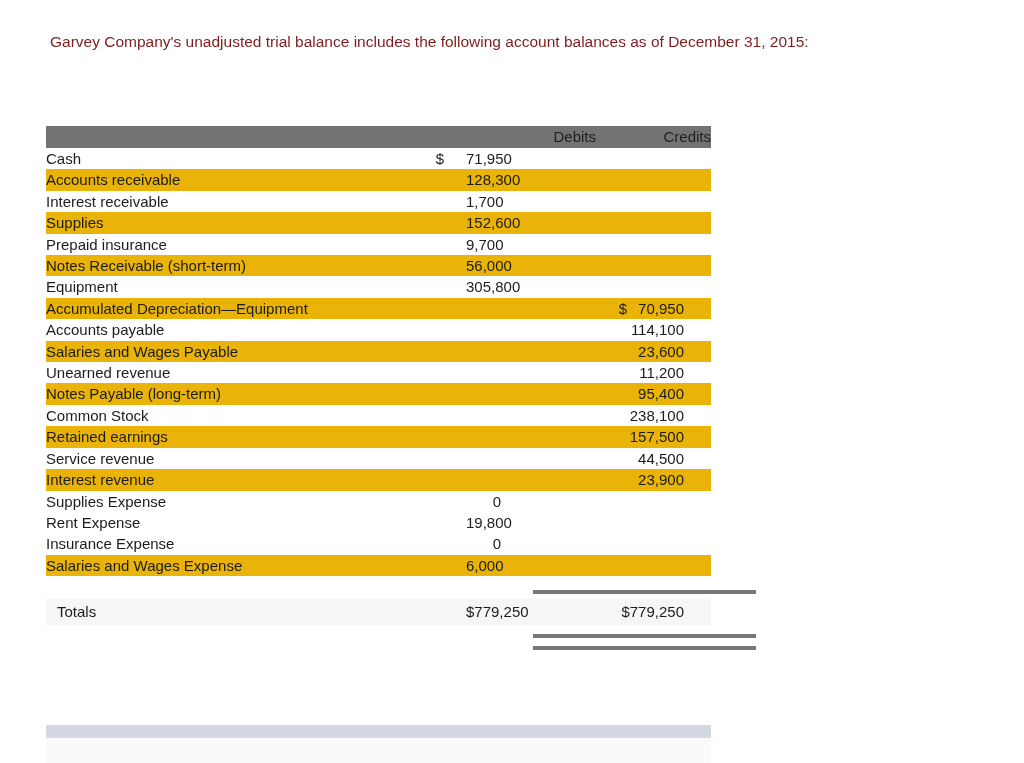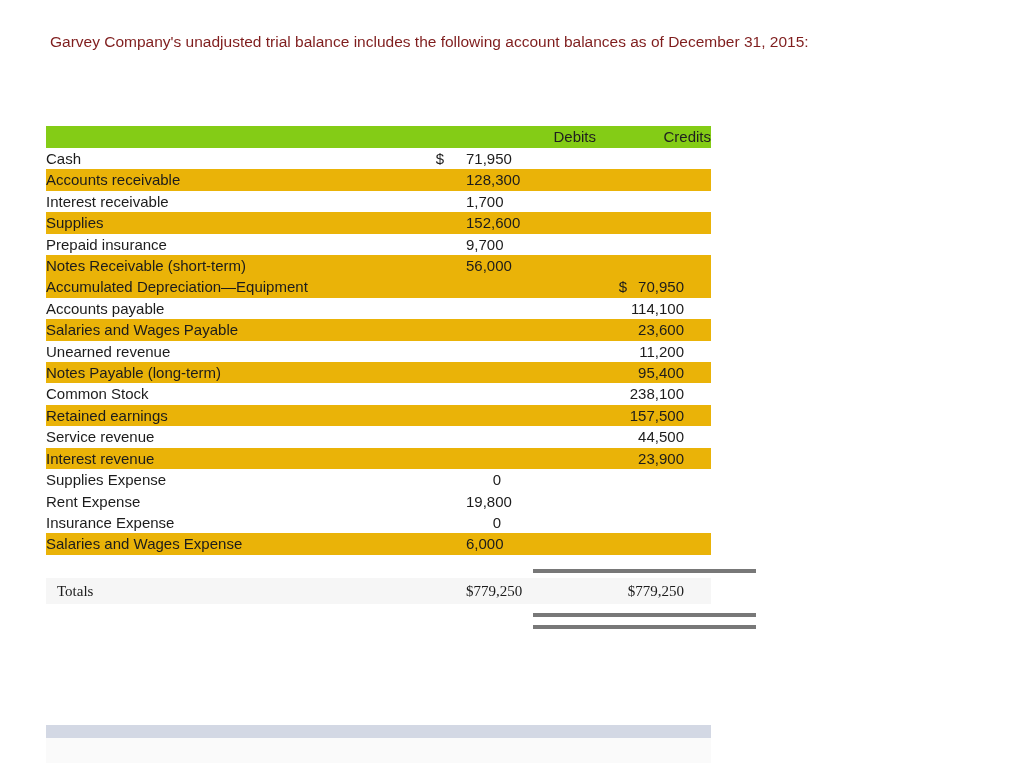--- a/index.html
+++ b/index.html
@@ -50,21 +50,21 @@
     padding: 0;
     border: 0;
     height: 21.4px;
     line-height: 21.4px;
     vertical-align: middle;
     white-space: nowrap;
   }
 
   
   tr.hdr th {
-    background: #84cc16;
+    background: #737373;
     font-weight: normal;
     font-size: 15px;
     color: #1f1f1f;
     height: 22px;
     line-height: 22px;
   }
   th.h-acct { text-align: left; }
   th.h-debit  { text-align: right; padding-right: 28px; }
   th.h-credit { text-align: right; padding-right: 27px; }
 
@@ -96,21 +96,21 @@
 
   
   .rule-top {
     position: absolute;
     left: 487px;
     width: 223px;
     height: 4px;
     background: #787878;
   }
 
-  tr.totals td { background: #f6f6f6; height: 26px; line-height: 26px; font-family: Liberation Serif, serif; }
+  tr.totals td { background: #f6f6f6; height: 26px; line-height: 26px; }
   tr.totals td.acct { padding-left: 11px; }
   tr.totals td.num.debit  { padding-right: 95px; }
   tr.totals td.num.credit { padding-right: 27px; }
 
   
   .rule-dbl-1, .rule-dbl-2 {
     position: absolute;
     left: 487px;
     width: 223px;
     height: 4px;
@@ -178,20 +178,25 @@
         <tr class="r">
           <td class="acct">Prepaid insurance</td>
           <td class="num debit"><span>9,700</span></td>
           <td class="num credit"><span></span></td>
         </tr>
         <tr class="r alt">
           <td class="acct">Notes Receivable (short-term)</td>
           <td class="num debit"><span>56,000</span></td>
           <td class="num credit"><span></span></td>
         </tr>
+        <tr class="r">
+          <td class="acct">Equipment</td>
+          <td class="num debit"><span>305,800</span></td>
+          <td class="num credit"><span></span></td>
+        </tr>
         <tr class="r alt">
           <td class="acct">Accumulated Depreciation—Equipment</td>
           <td class="num debit"><span></span></td>
           <td class="num credit"><span class="dollar">$</span><span>70,950</span></td>
         </tr>
         <tr class="r">
           <td class="acct">Accounts payable</td>
           <td class="num debit"><span></span></td>
           <td class="num credit"><span>114,100</span></td>
         </tr>

